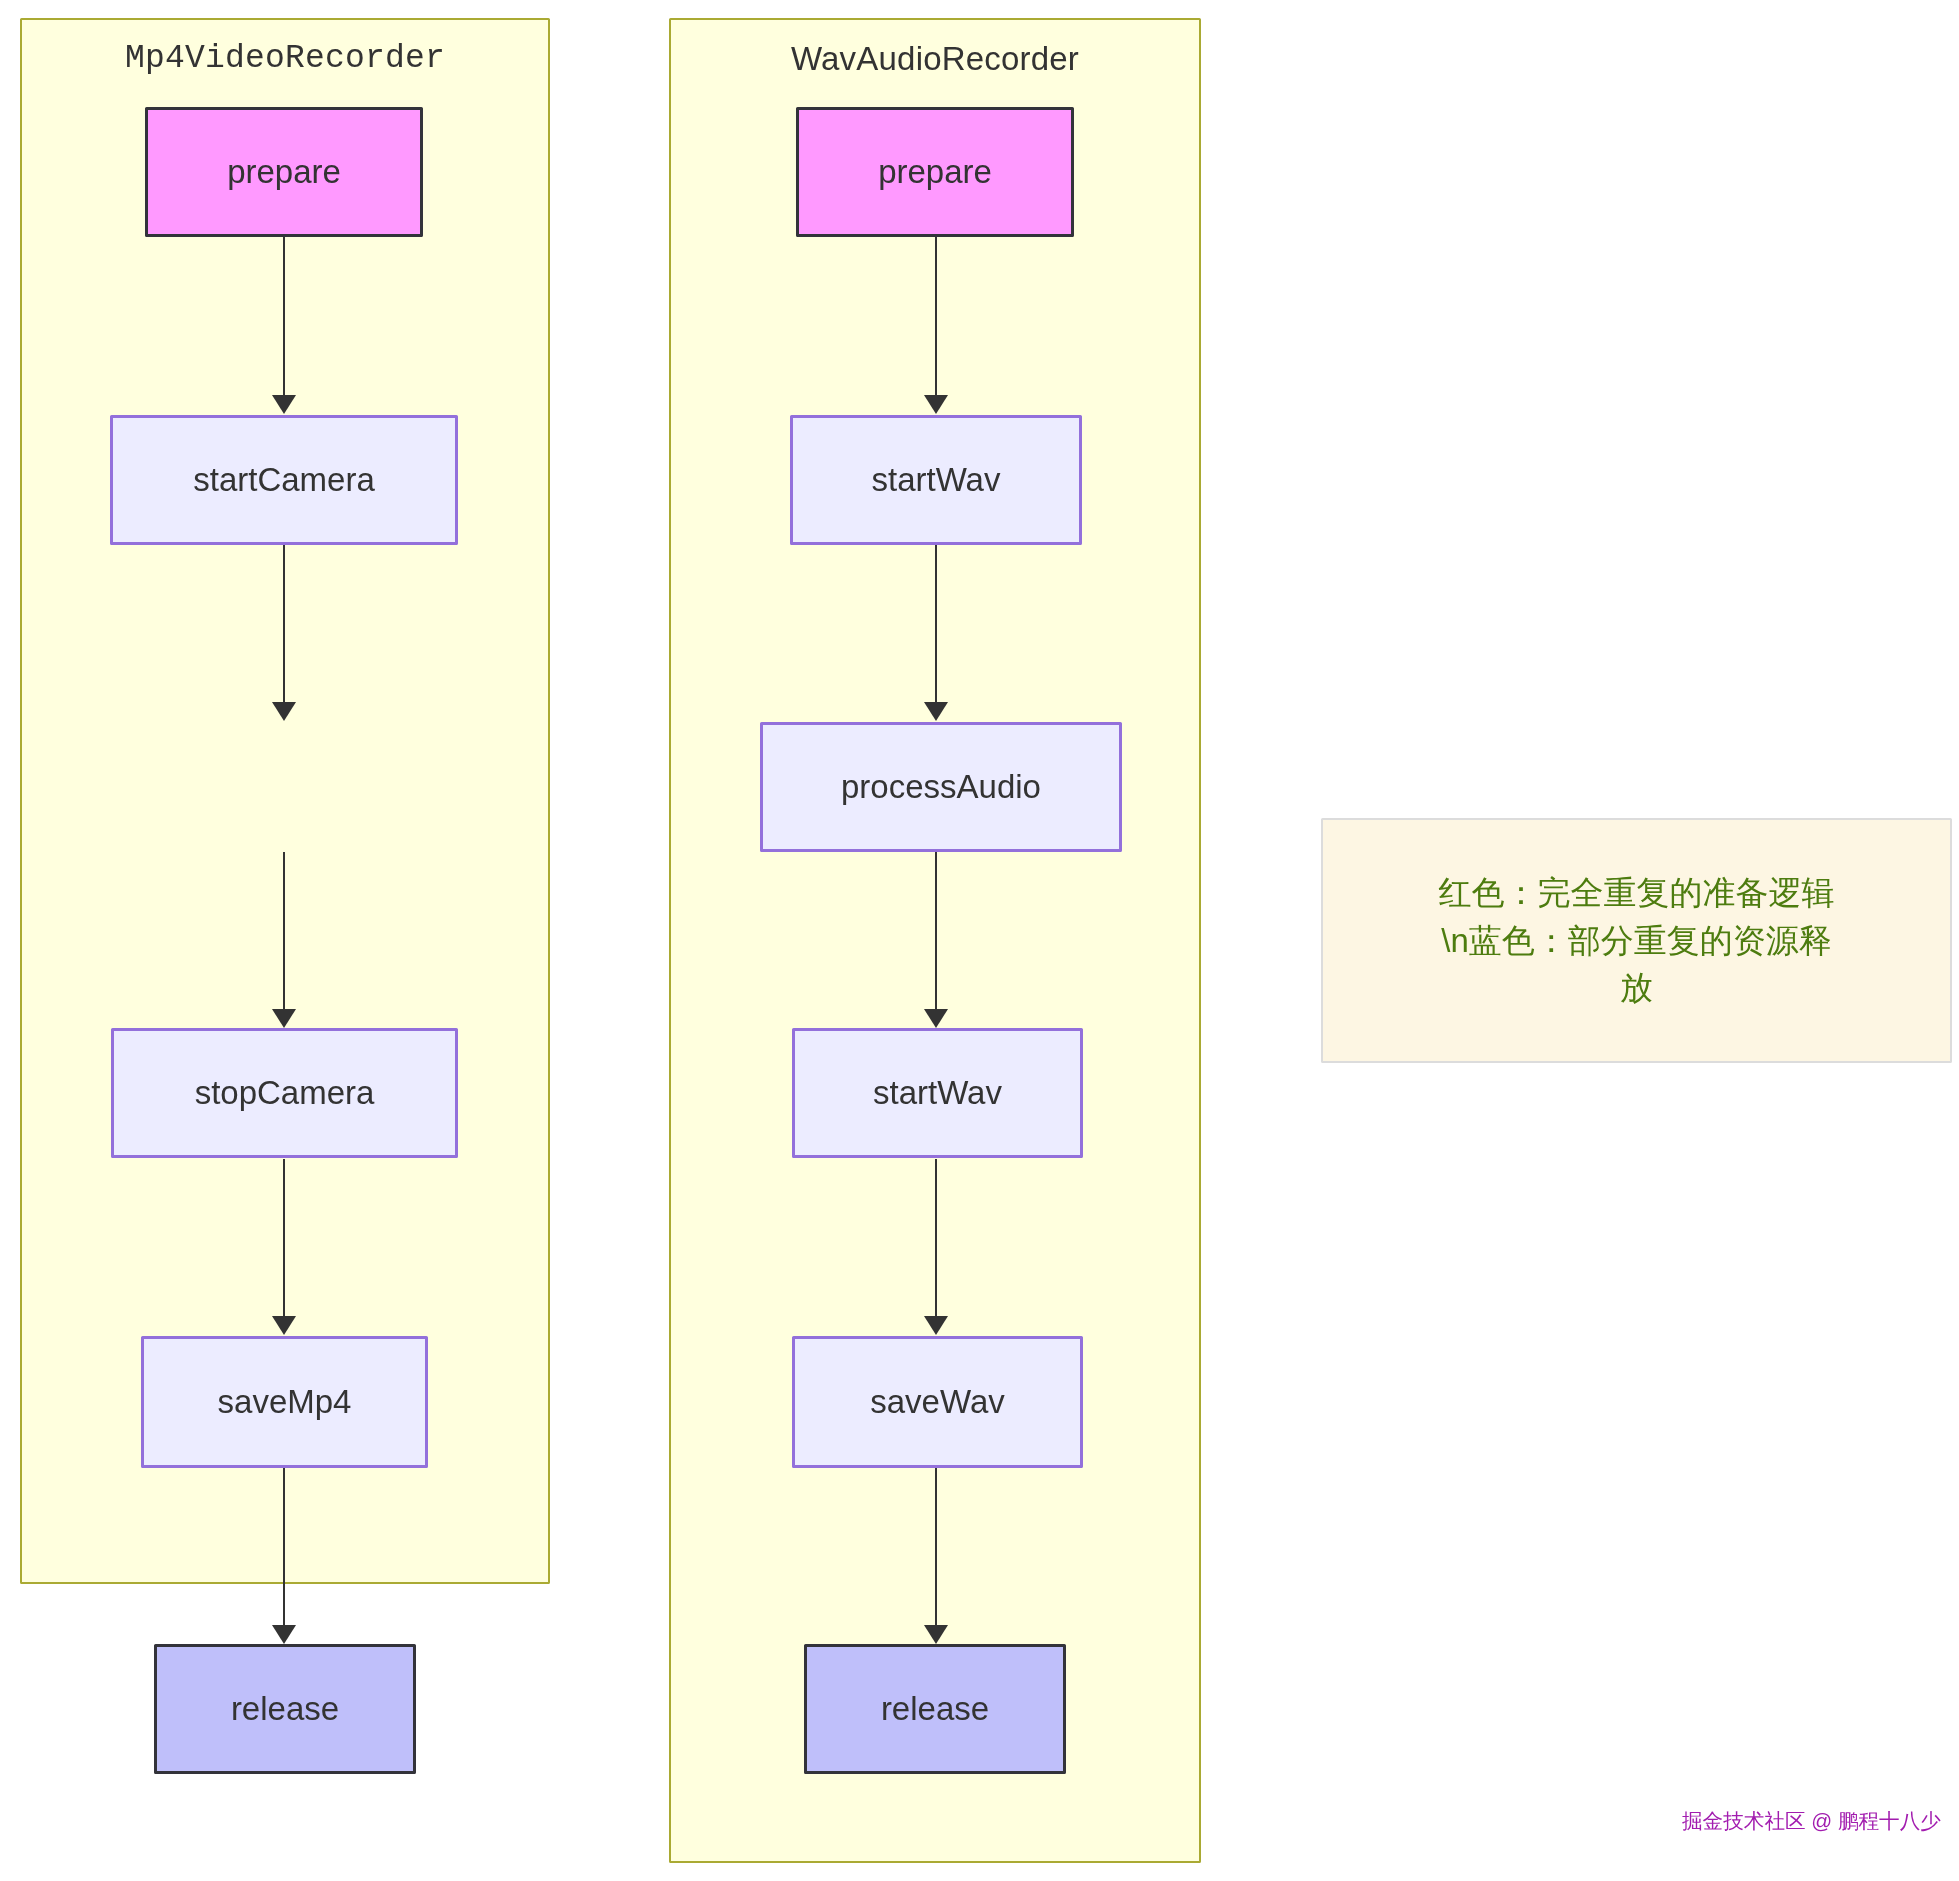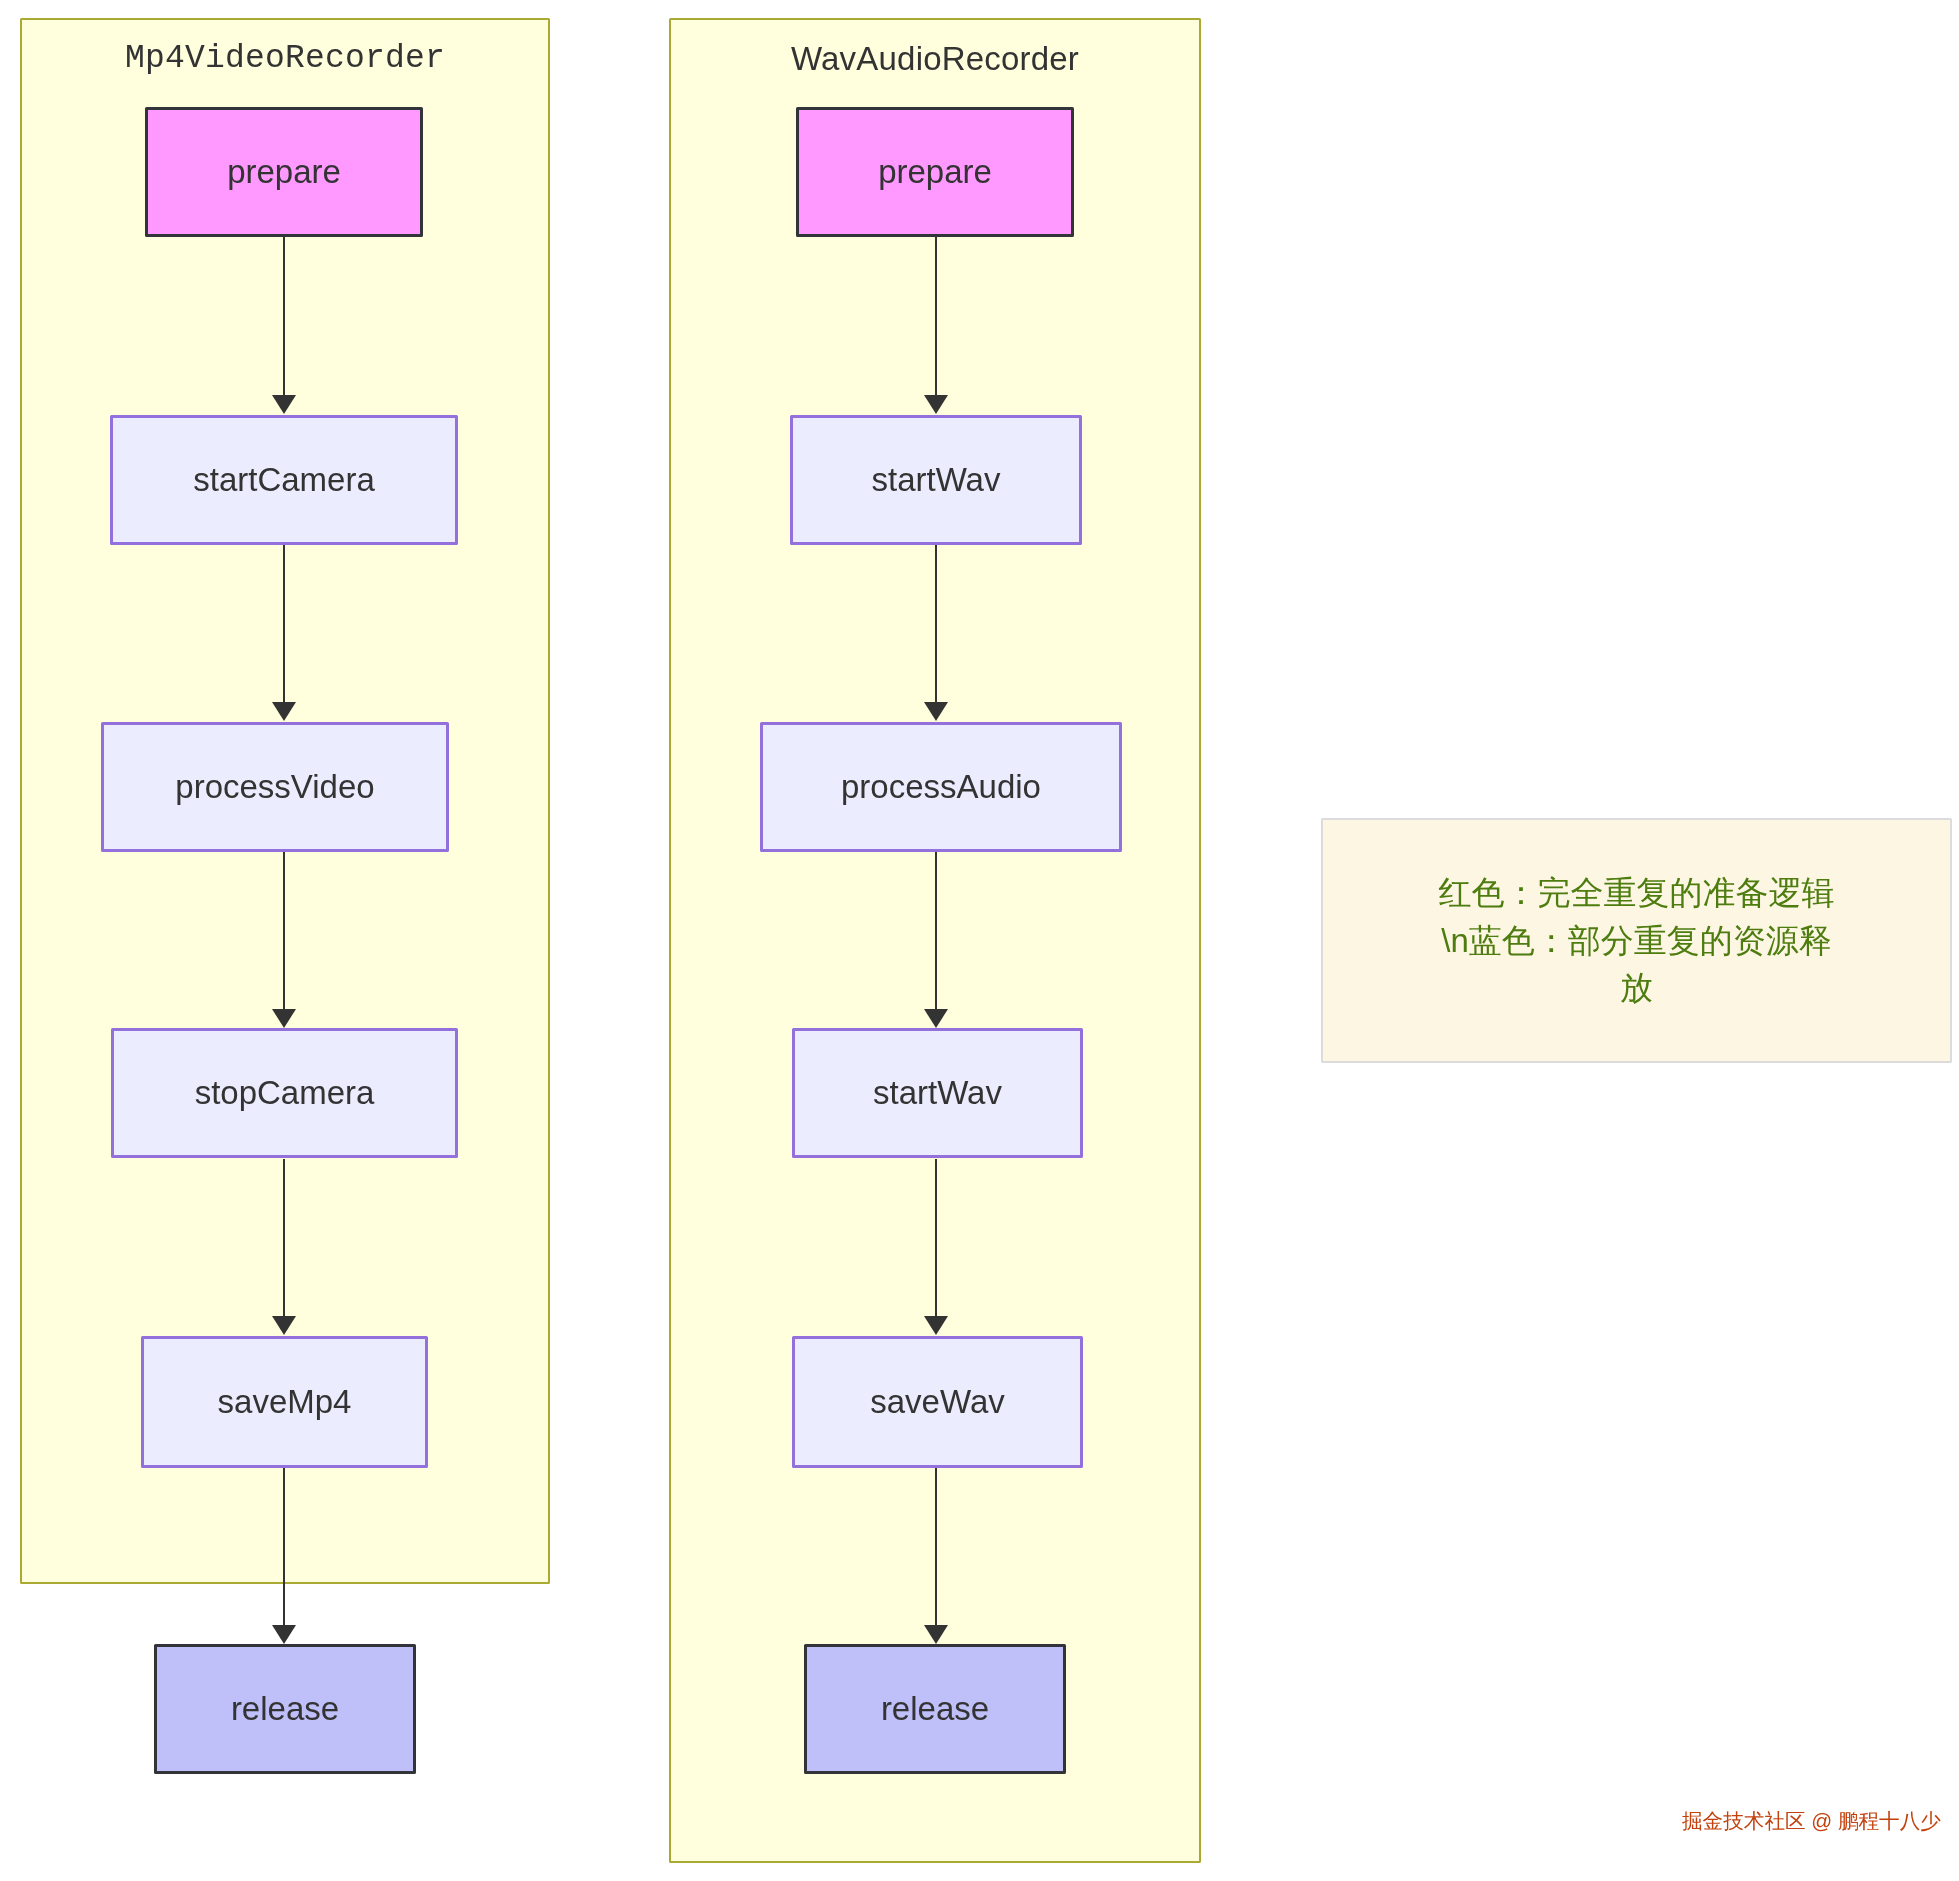--- a/index.html
+++ b/index.html
@@ -96,21 +96,21 @@
     line-height: 1.45;
     color: #4d7c0f;
     text-align: center;
     width: 100%;
   }
 
   
   .watermark {
     position: absolute;
     font-size: 20.6px;
-    color: #c2410c;
+    color: #a21caf;
     white-space: nowrap;
     text-shadow: 0.8px 0.8px 0 #ffffff;
   }
 </style>
 </head>
 <body>
 
 <div id="canvas">
 
   <div class="subgraph" style="left:20px; top:17.5px; width:530px; height:1566px;font-family:Liberation Mono, monospace;">
@@ -133,23 +133,20 @@
   <div class="arrowhead" style="left:272px; top:1625px;"></div>
 
   <div class="node pink" style="left:145px; top:107px;  width:278px; height:130px;">
     <span>prepare</span>
   </div>
 
   <div class="node plain" style="left:110px; top:415px;  width:348px; height:130px;">
     <span>startCamera</span>
   </div>
 
-  <div class="node plain" style="left:101px; top:722px;  width:348px; height:130px;">
-    <span>processVideo</span>
-  </div>
 
   <div class="node plain" style="left:111px; top:1028px; width:347px; height:130px;">
     <span>stopCamera</span>
   </div>
 
   <div class="node plain" style="left:141px; top:1336px; width:287px; height:132px;">
     <span>saveMp4</span>
   </div>
 
   <div class="node blue" style="left:154px; top:1644px; width:262px; height:130px;">

